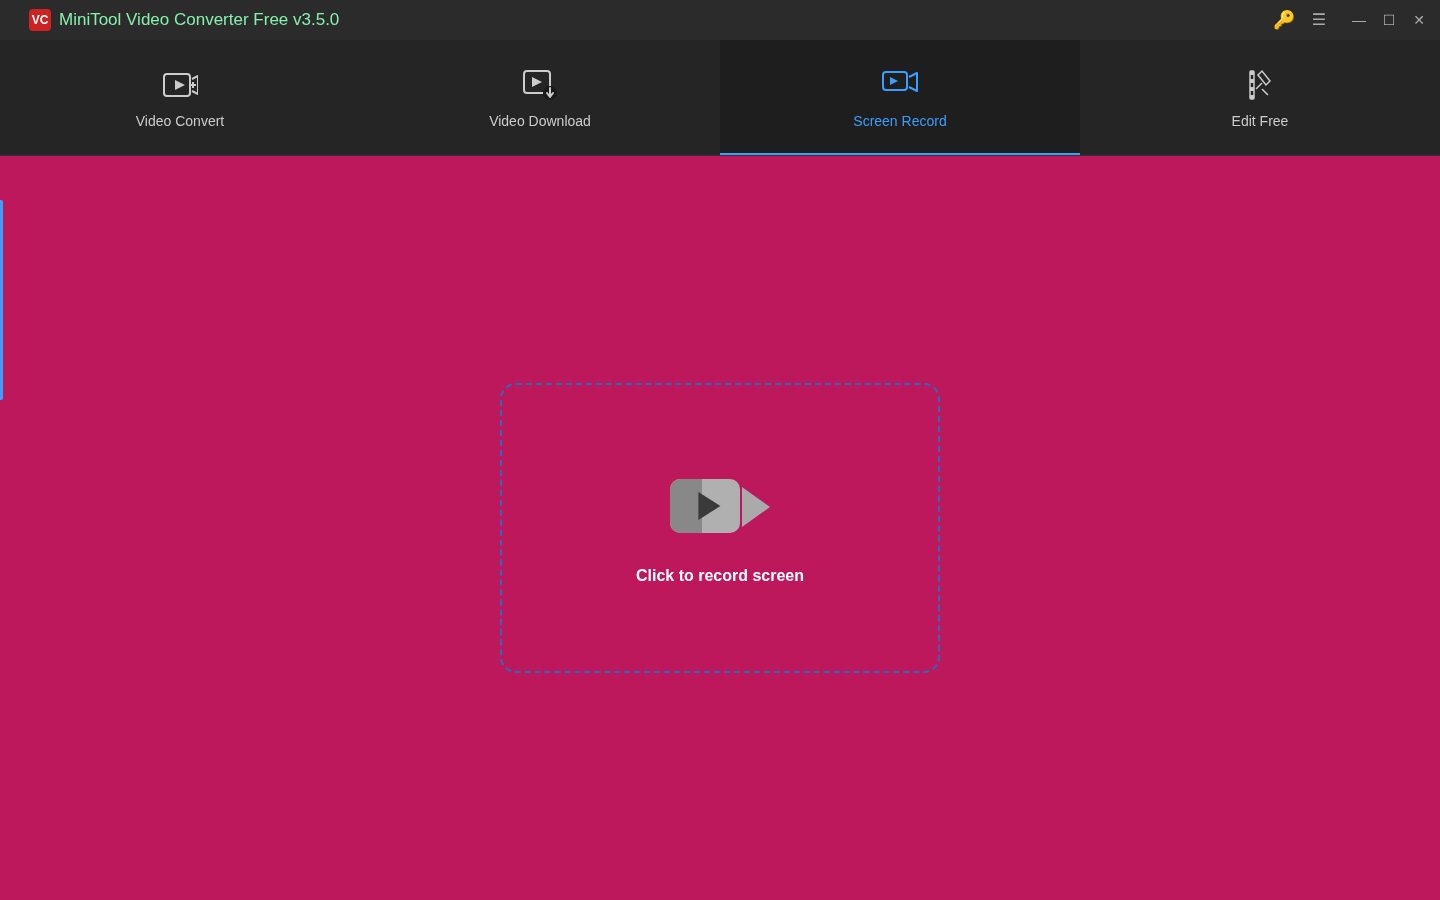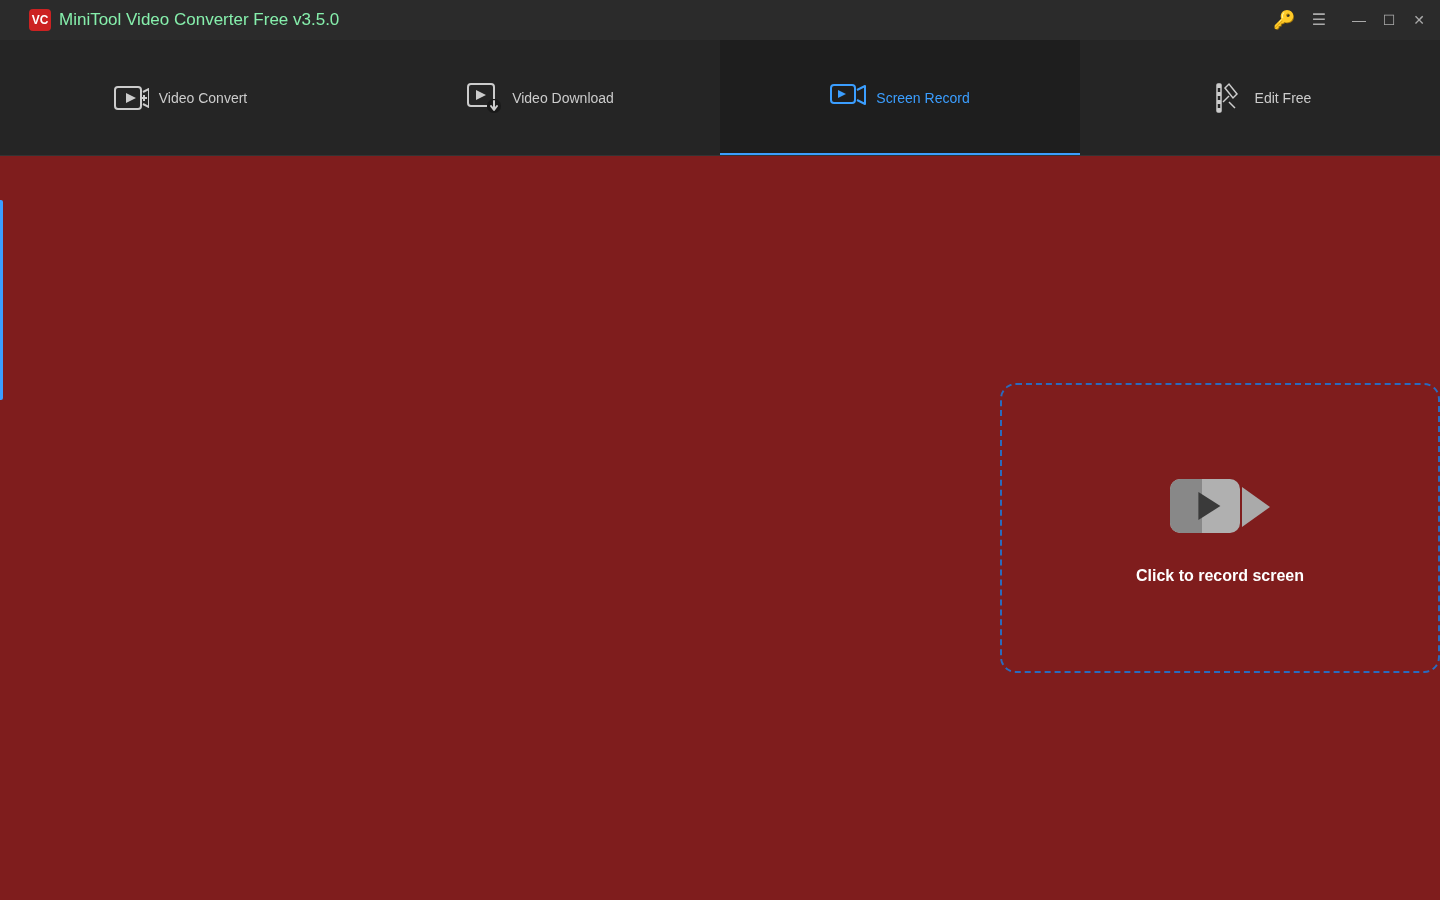--- a/index.html
+++ b/index.html
@@ -93,21 +93,21 @@
     .nav-tabs {
       display: flex;
       background: #252525;
       height: 116px;
       border-bottom: 1px solid #333;
     }
 
     .nav-tab {
       flex: 1;
       display: flex;
-      flex-direction: row;
+      flex-direction: column;
       align-items: center;
       justify-content: center;
       gap: 10px;
       cursor: pointer;
       position: relative;
       color: #cccccc;
       transition: background 0.2s;
     }
 
     .nav-tab.active {
@@ -137,23 +137,23 @@
     
     .tab-svg {
       width: 36px;
       height: 36px;
     }
 
     
     .main-content {
       display: flex;
       align-items: center;
-      justify-content: flex-end;
+      justify-content: center;
       height: calc(900px - 40px - 116px);
-      background: #7f1d1d;
+      background: #be185d;
     }
 
     .record-area {
       width: 440px;
       height: 290px;
       border: 2px dashed #2a6bbf;
       border-radius: 16px;
       display: flex;
       flex-direction: column;
       align-items: center;

